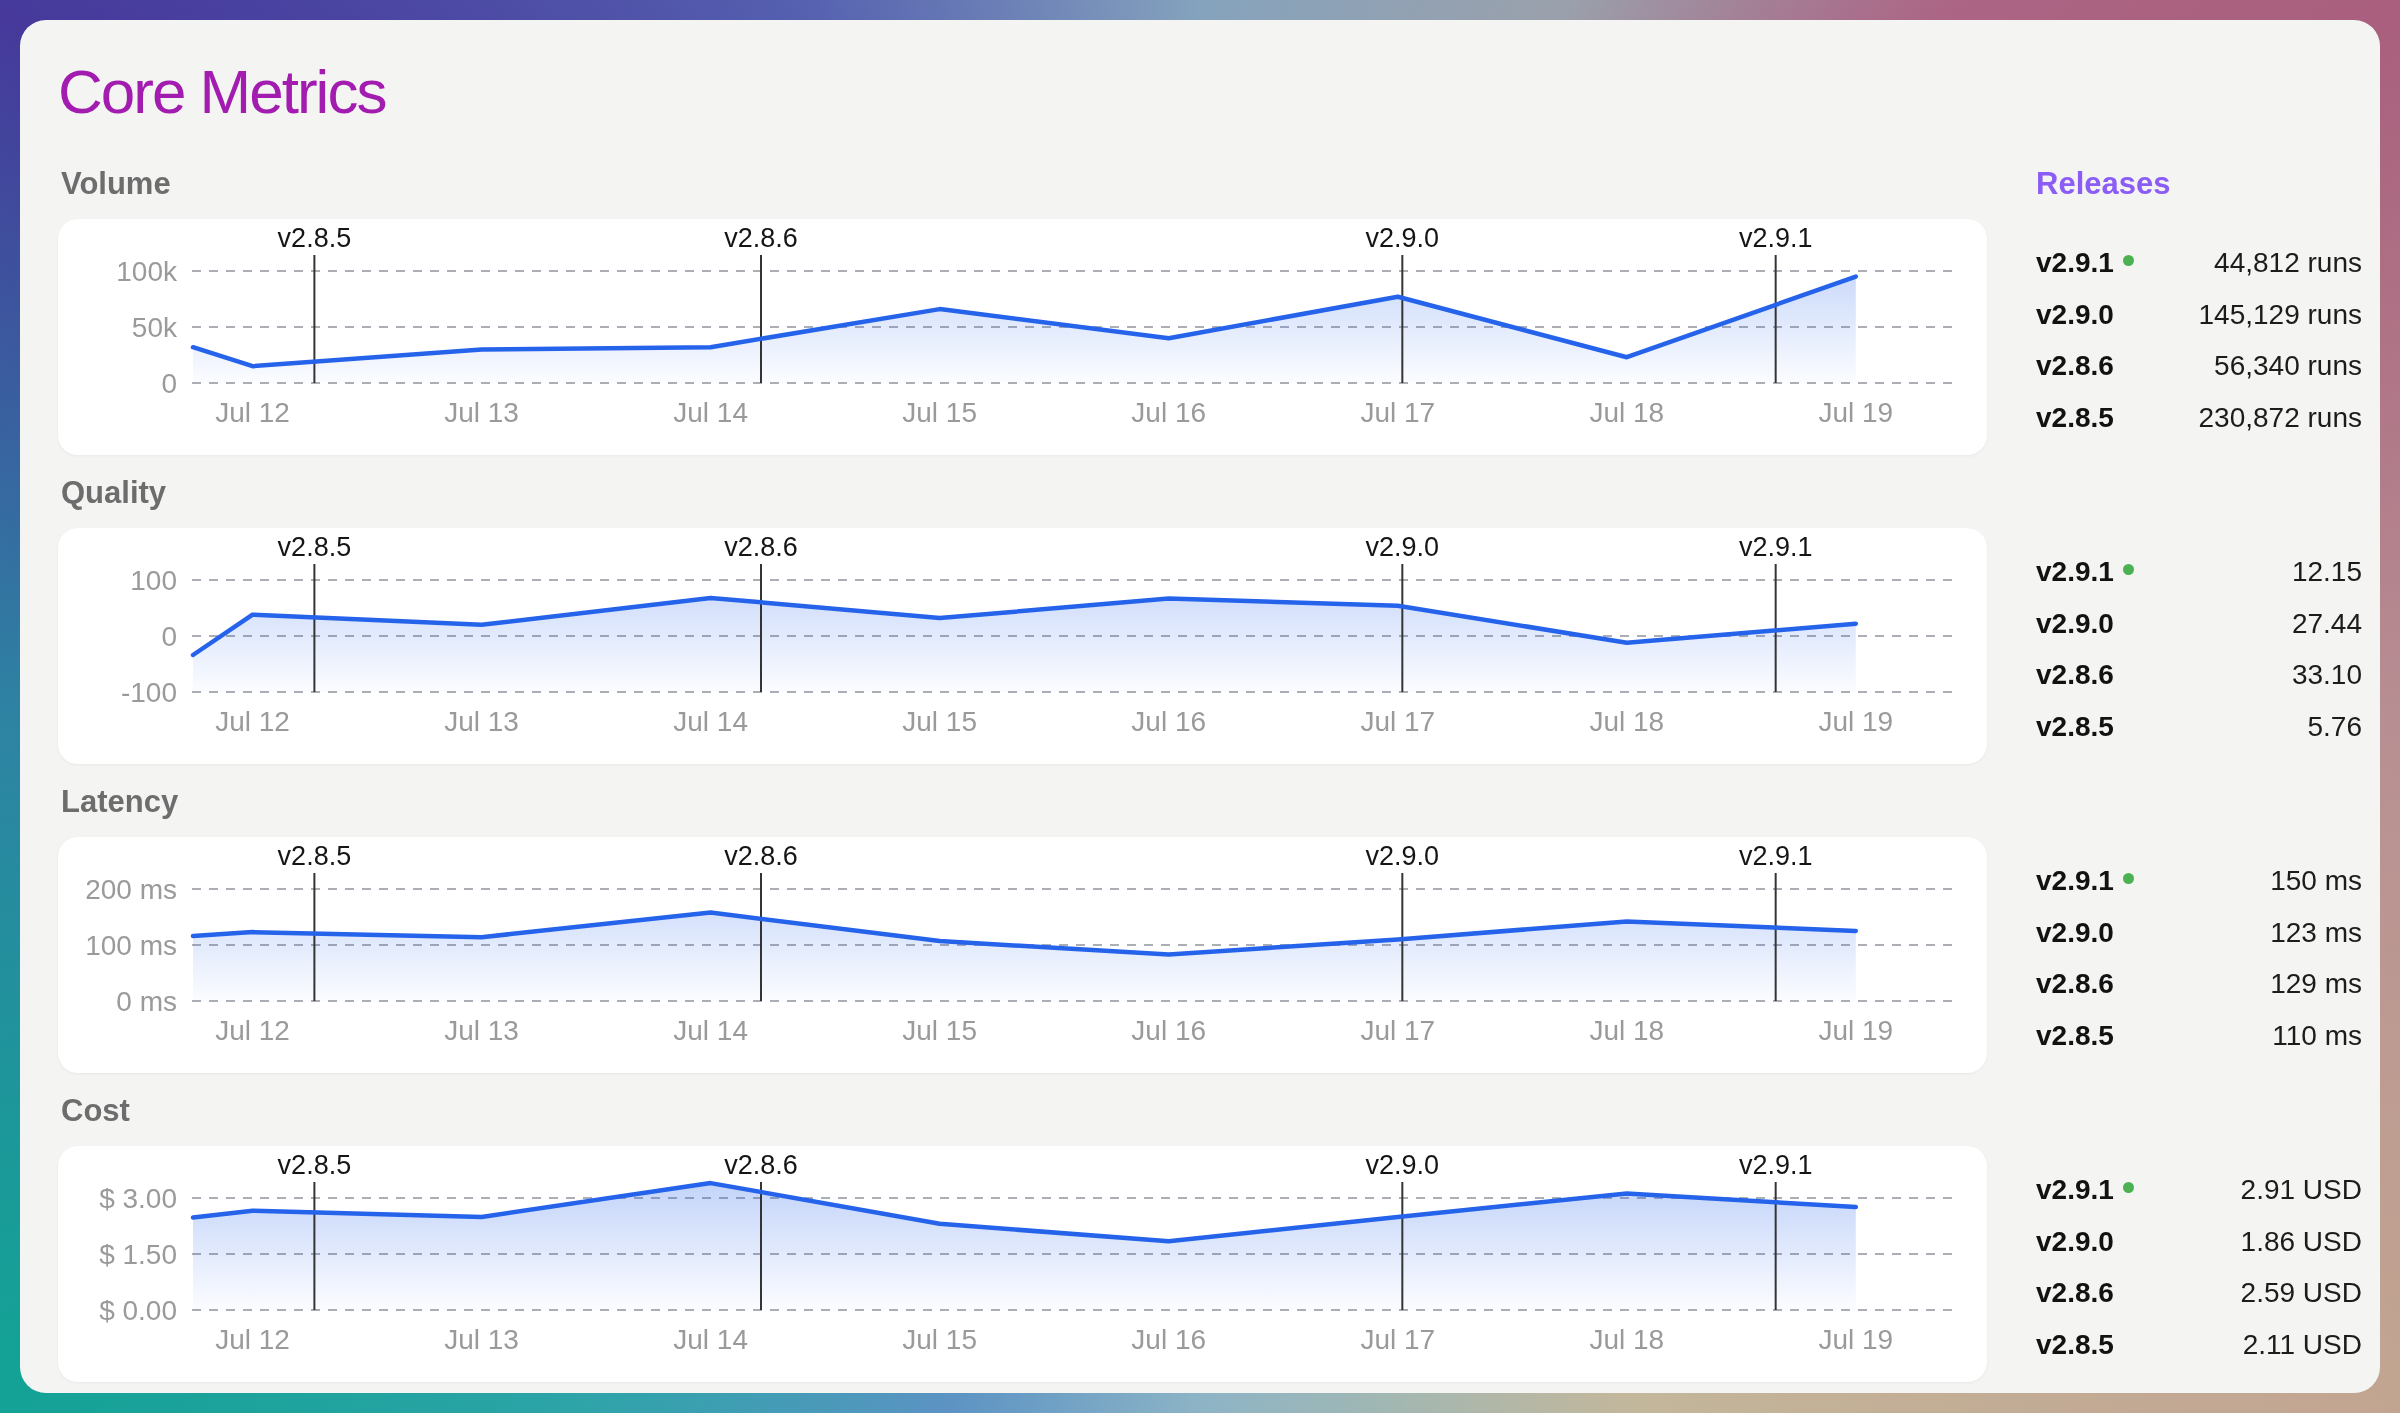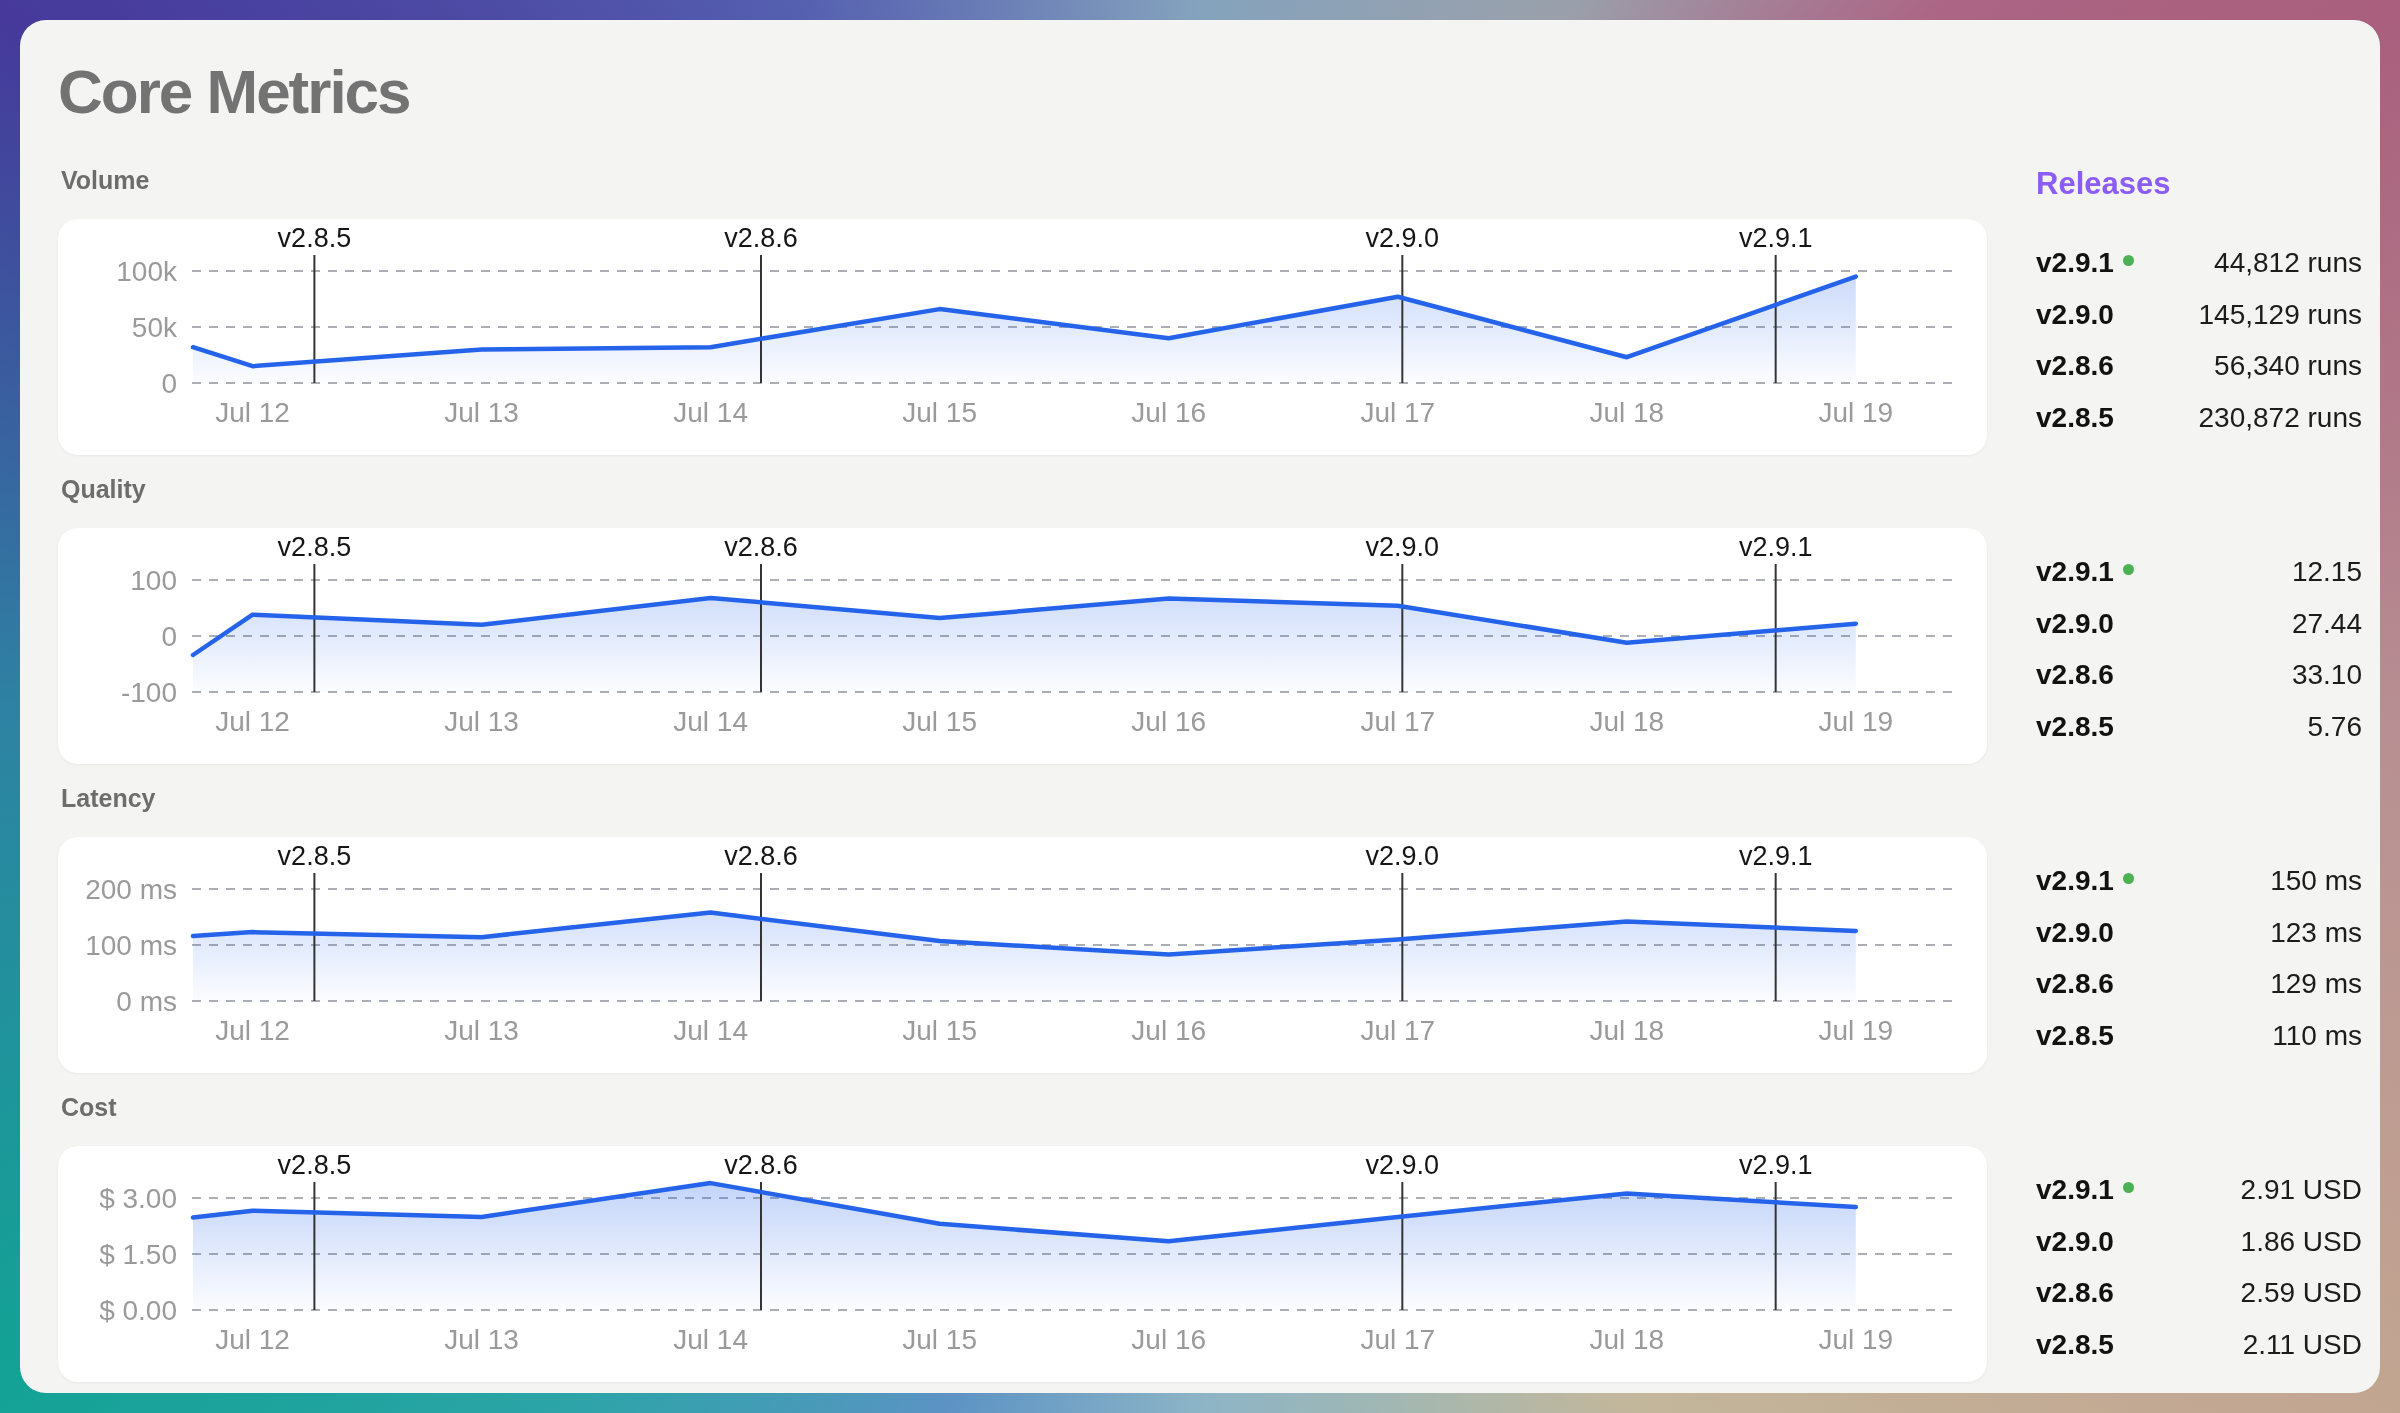--- a/index.html
+++ b/index.html
@@ -28,25 +28,25 @@
         #46399b 300deg,
         #5560b0 330deg,
         #85a3bd 360deg);
   }
   .card{
     position:absolute;left:20px;top:20px;right:20px;bottom:20px;
     background:#f4f4f3;border-radius:26px;
   }
   .page-title{
     position:absolute;left:38px;top:36px;
-    font-size:62px;font-weight:700;letter-spacing:-2px;color:#737373;text-align:right;
+    font-size:62px;font-weight:400;letter-spacing:-2px;color:#a21caf;text-align:right;
   }
   .section-label{
     position:absolute;left:41px;
-    font-size:25px;font-weight:600;color:#6d6d6d;
+    font-size:31px;font-weight:600;color:#6d6d6d;
   }
   .releases-header{
     position:absolute;left:2016px;top:146px;
     font-size:31px;font-weight:600;color:#8b5cf6;
   }
   .chart-card{
     position:absolute;left:38px;width:1929px;height:236px;
     background:#ffffff;border-radius:20px;
     box-shadow:0 1px 3px rgba(0,0,0,0.05);
   }

